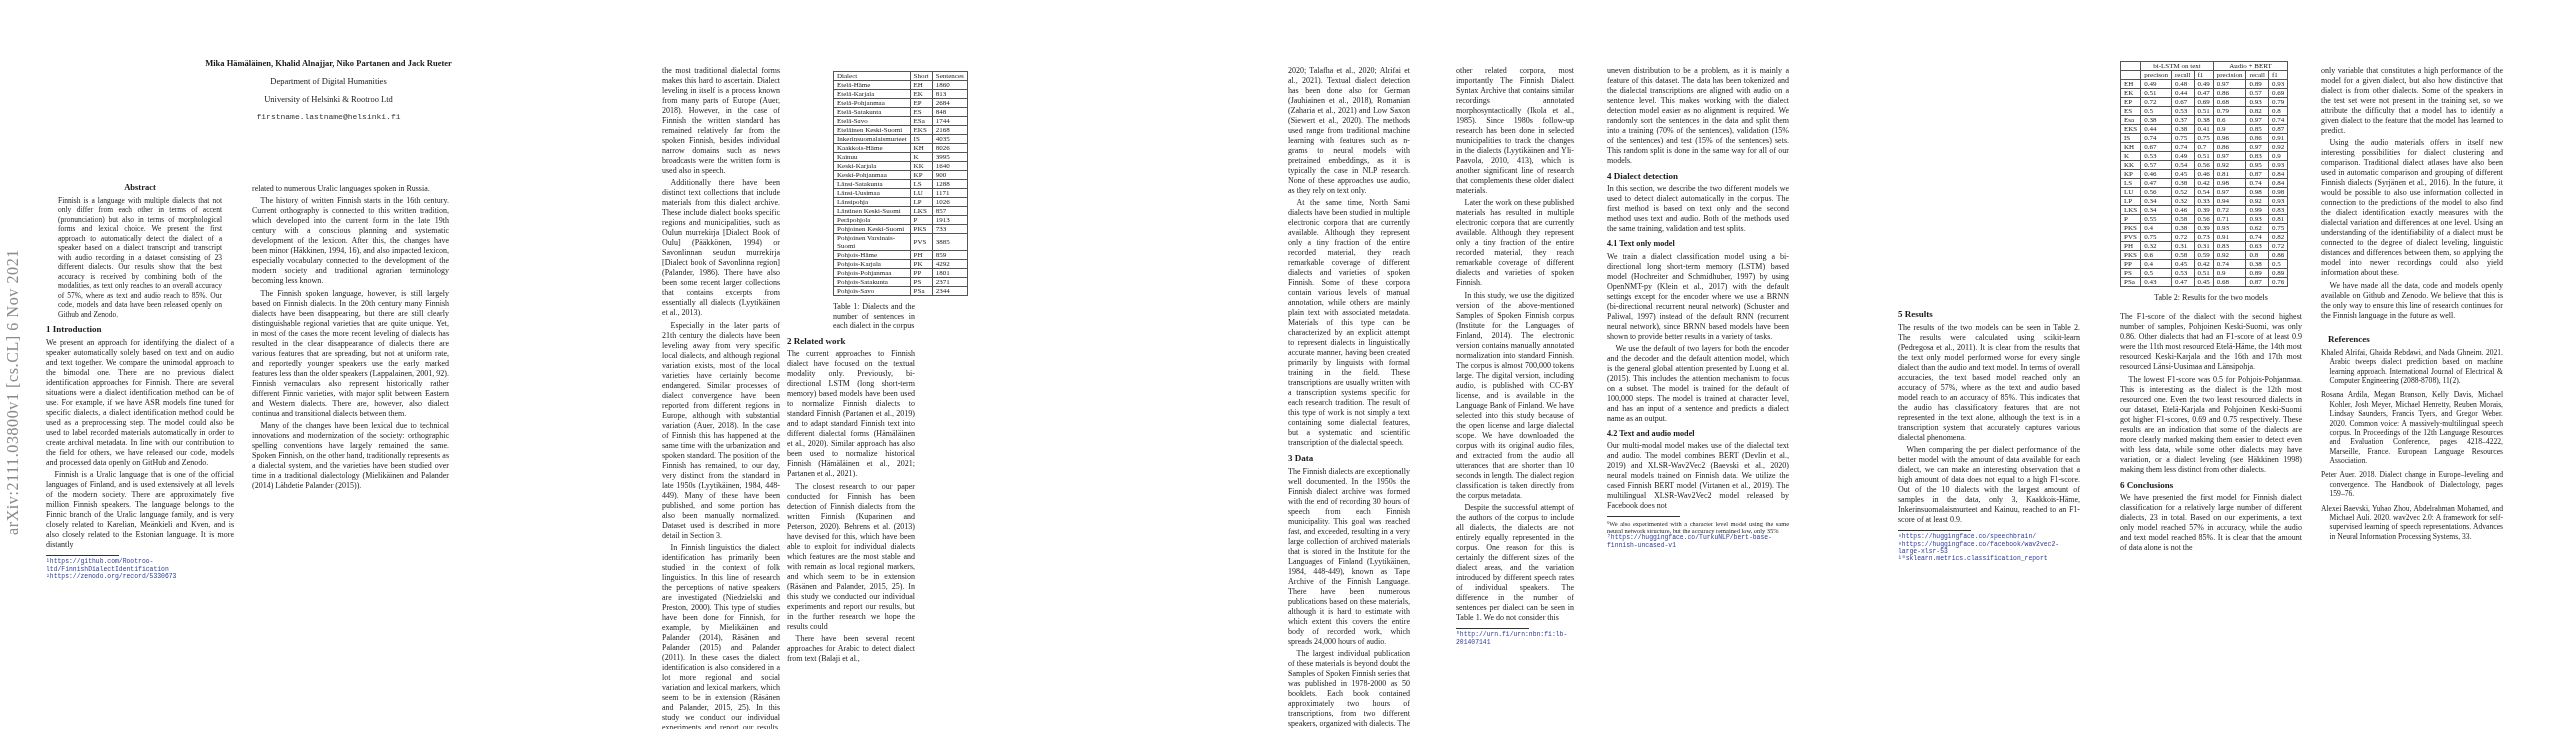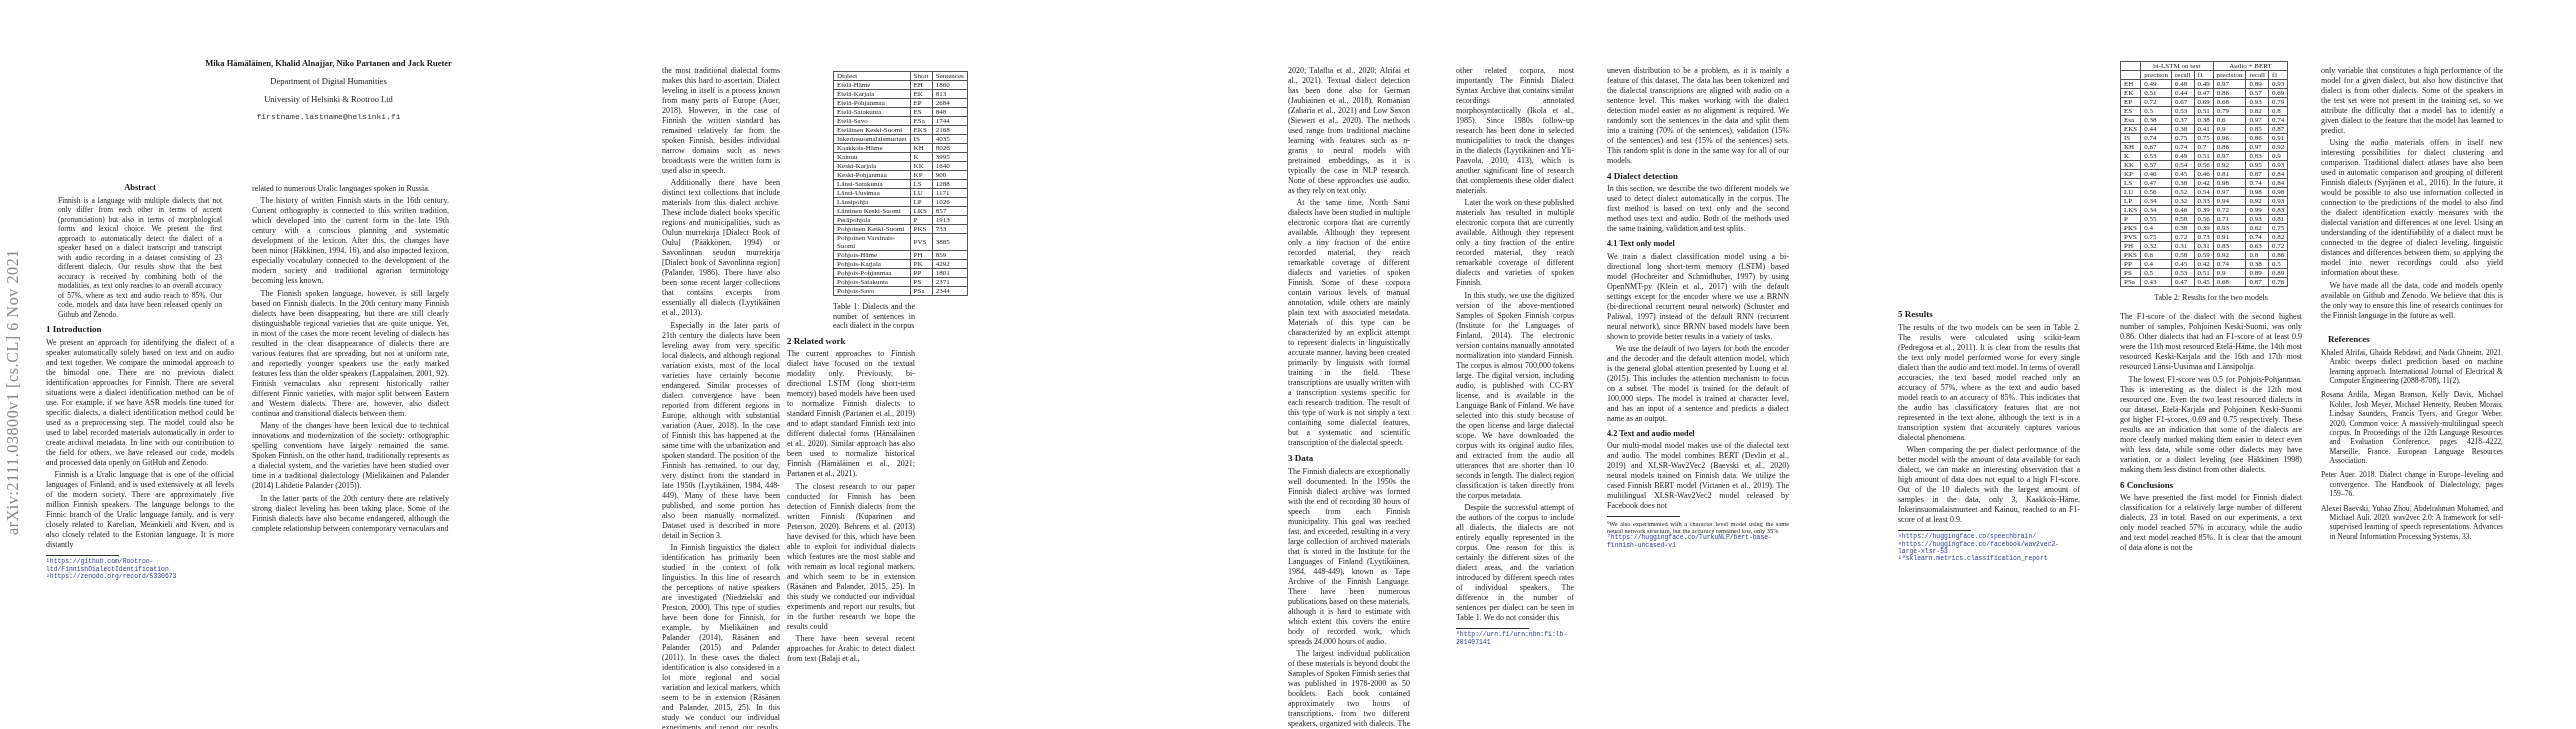--- a/index.html
+++ b/index.html
@@ -53,21 +53,20 @@
     <div class="fnrule"></div>
     <div class="fn">¹https://github.com/Rootroo-ltd/FinnishDialectIdentification</div>
     <div class="fn">²https://zenodo.org/record/5330673</div>
   </div>
 
   <div class="col" style="left:252px; top:184px; width:197px;">
     <p class="noindent">related to numerous Uralic languages spoken in Russia.</p>
     <p>The history of written Finnish starts in the 16th century. Current orthography is connected to this written tradition, which developed into the current form in the late 19th century with a conscious planning and systematic development of the lexicon. After this, the changes have been minor (Häkkinen, 1994, 16), and also impacted lexicon, especially vocabulary connected to the development of the modern society and traditional agrarian terminology becoming less known.</p>
     <p>The Finnish spoken language, however, is still largely based on Finnish dialects. In the 20th century many Finnish dialects have been disappearing, but there are still clearly distinguishable regional varieties that are quite unique. Yet, in most of the cases the more recent leveling of dialects has resulted in the clear disappearance of dialects there are various features that are spreading, but not at uniform rate, and reportedly younger speakers use the early marked features less than the older speakers (Lappalainen, 2001, 92). Finnish vernaculars also represent historically rather different Finnic varieties, with major split between Eastern and Western dialects. There are, however, also dialect continua and transitional dialects between them.</p>
     <p>Many of the changes have been lexical due to technical innovations and modernization of the society: orthographic spelling conventions have largely remained the same. Spoken Finnish, on the other hand, traditionally represents as a dialectal system, and the varieties have been studied over time in a traditional dialectology (Mielikäinen and Palander (2014) Lähdetie Palander (2015)).</p>
-    <p>In the latter parts of the 20th century there are relatively strong dialect leveling has been taking place. Some of the Finnish dialects have also become endangered, although the complete relationship between contemporary vernaculars and</p>
   </div>
 
   <div class="col" style="left:662px; top:66px; width:118px;">
     <p class="noindent">the most traditional dialectal forms makes this hard to ascertain. Dialect leveling in itself is a process known from many parts of Europe (Auer, 2018). However, in the case of Finnish the written standard has remained relatively far from the spoken Finnish, besides individual narrow domains such as news broadcasts were the written form is used also in speech.</p>
     <p>Additionally there have been distinct text collections that include materials from this dialect archive. These include dialect books specific regions and municipalities, such as Oulun murrekirja [Dialect Book of Oulu] (Pääkkönen, 1994) or Savonlinnan seudun murrekirja [Dialect book of Savonlinna region] (Palander, 1986). There have also been some recent larger collections that contains excerpts from essentially all dialects (Lyytikäinen et al., 2013).</p>
     <p>Especially in the later parts of 21th century the dialects have been leveling away from very specific local dialects, and although regional variation exists, most of the local varieties have certainly become endangered. Similar processes of dialect convergence have been reported from different regions in Europe, although with substantial variation (Auer, 2018). In the case of Finnish this has happened at the same time with the urbanization and spoken standard. The position of the Finnish has remained, to our day, very distinct from the standard in late 1950s (Lyytikäinen, 1984, 448-449). Many of these have been published, and some portion has also been manually normalized. Dataset used is described in more detail in Section 3.</p>
     <p>In Finnish linguistics the dialect identification has primarily been studied in the context of folk linguistics. In this line of research the perceptions of native speakers are investigated (Niedzielski and Preston, 2000). This type of studies have been done for Finnish, for example, by Mielikäinen and Palander (2014), Räsänen and Palander (2015) and Palander (2011). In these cases the dialect identification is also considered in a lot more regional and social variation and lexical markers, which seem to be in extension (Räsänen and Palander, 2015, 25). In this study we conduct our individual experiments and report our results, but in the further research we hope the results could</p>
 
   </div>
 

